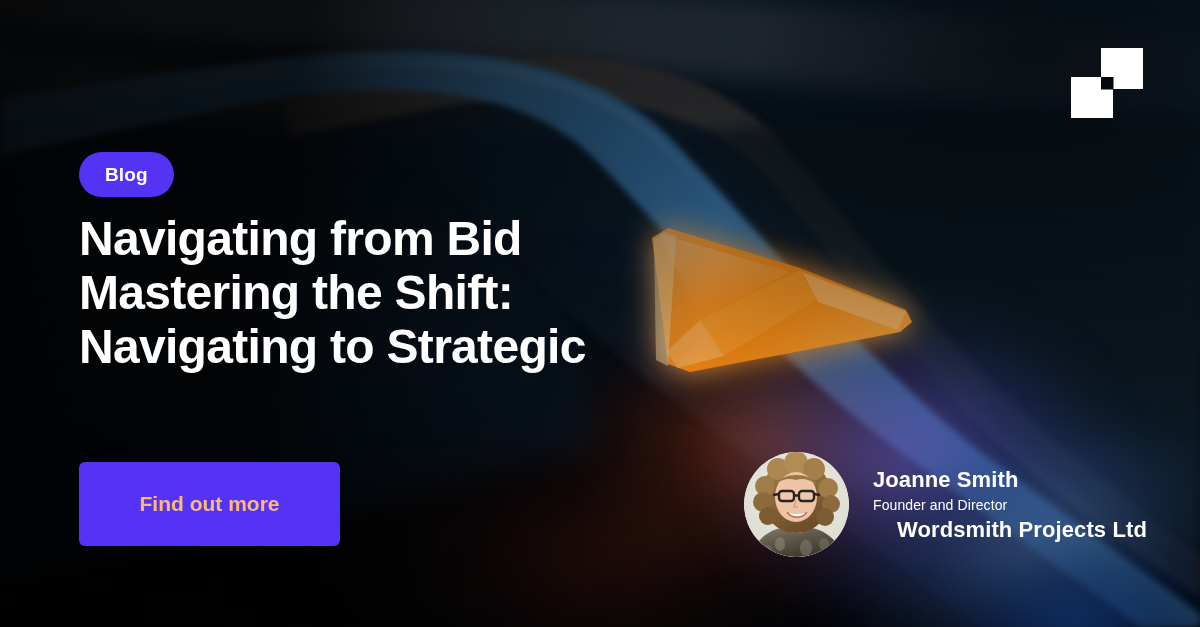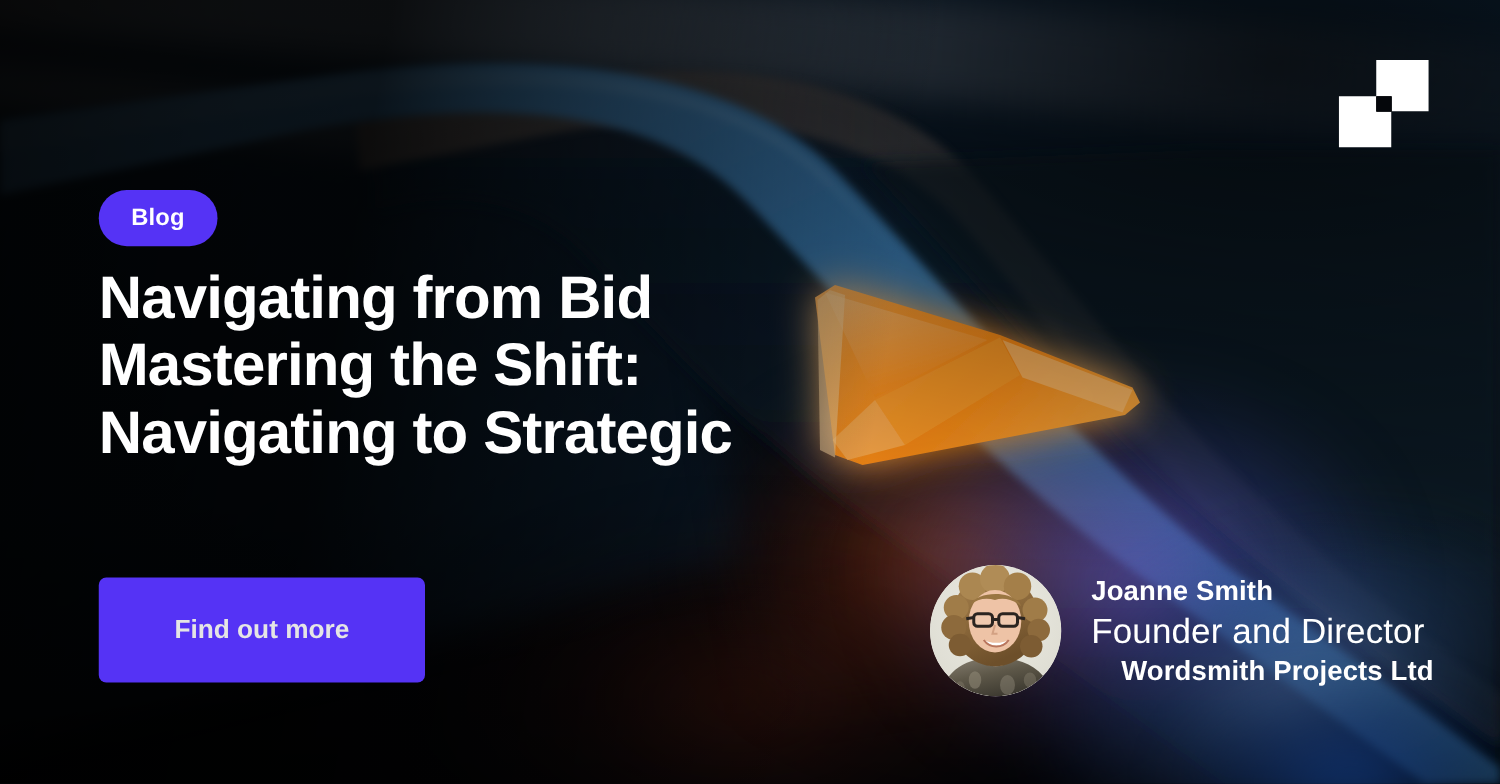--- a/index.html
+++ b/index.html
@@ -146,21 +146,21 @@
     letter-spacing:-.7px;
   }
   .headline .ln { display:block; white-space:nowrap; }
 
   
   .cta {
     position:absolute; left:79px; top:462px;
     width:261px; height:84px;
     background:#5533f5;
     border:none; border-radius:6px;
-    color:#e5e5e5;
+    color:#fdba74;
     font-family:"Liberation Sans", sans-serif;
     font-size:21px; font-weight:bold;
     cursor:pointer;
     display:flex; align-items:center; justify-content:center;
   }
 
   
   .author {
     position:absolute; left:744px; top:452px;
     display:flex; align-items:center; gap:24px;
@@ -168,21 +168,21 @@
   .avatar {
     width:105px; height:105px; border-radius:50%;
     overflow:hidden; flex:0 0 auto;
     background:#e7e6de;
     position:relative;
   }
   .avatar svg { display:block; width:105px; height:105px; }
 
   .author-text { color:#fff; line-height:1.0; }
   .author-name   { font-size:22px; font-weight:bold; letter-spacing:.1px; }
-  .author-role   { font-size:28px; font-weight:normal; margin-top:7px; letter-spacing:.1px; }
+  .author-role   { font-size:14px; font-weight:normal; margin-top:7px; letter-spacing:.1px; }
   .author-org    { font-size:22px; font-weight:bold; margin-top:7px; letter-spacing:.1px;margin-left:24px; }
 </style>
 </head>
 <body>
 
 <div class="card">
 
   <div class="bg">
     <div class="bg-base"></div>
     <div class="plate-left"></div>

